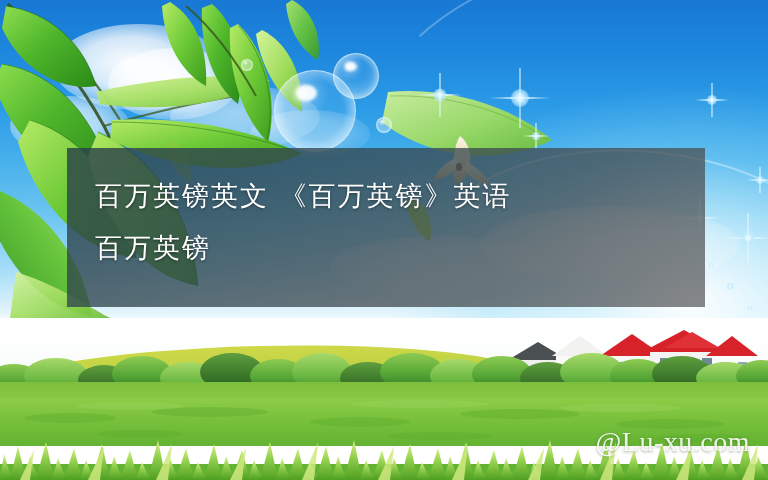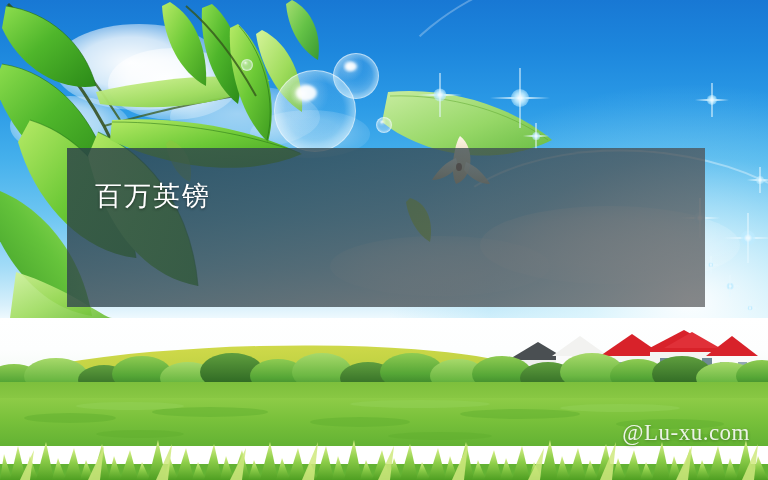--- a/index.html
+++ b/index.html
@@ -173,24 +173,24 @@
     letter-spacing: 2px;
     font-weight: 500;
     white-space: nowrap;
     text-shadow: 0 1px 3px rgba(0,0,0,0.45);
   }
 
   
   .watermark {
     position: absolute;
     right: 18px;
-    bottom: 34px;
+    bottom: 22px;
     color: rgba(255,255,255,0.88);
     font-family: "Liberation Serif", serif;
-    font-size: 23px;
+    font-size: 28px;
     letter-spacing: .5px;
     text-shadow: 0 1px 3px rgba(40,70,20,0.45);
     white-space: nowrap;
   }
 </style>
 </head>
 <body>
 
 <div id="hero">
 
@@ -531,18 +531,19 @@
         <path d="M452,44 L468,8  L464,44 Z"></path>
           <path d="M528,44 L544,12 L540,44 Z"></path>
         <path d="M600,44 L616,6  L612,44 Z"></path>
           <path d="M676,44 L692,10 L688,44 Z"></path>
         <path d="M742,44 L758,8  L754,44 Z"></path>
       </g>
     </svg>
   </div>
 
   <div class="title-box">
+    <div class="title-line">百万英镑英文 《百万英镑》英语</div>
     <div class="title-line">百万英镑</div>
   </div>
 
   <div class="watermark">@Lu-xu.com</div>
 
 </div>
 
 </body></html>

